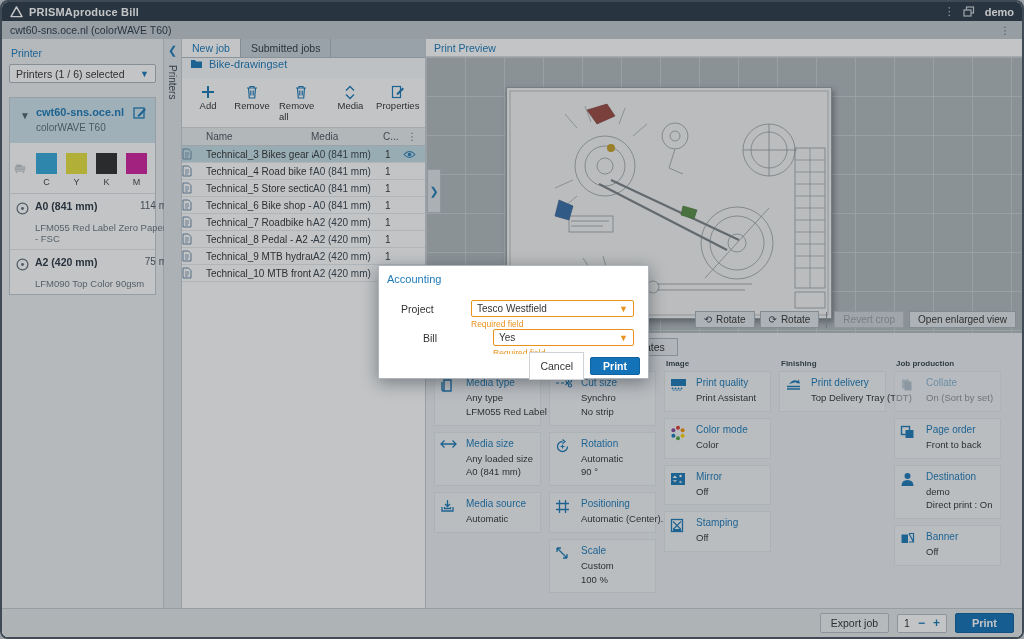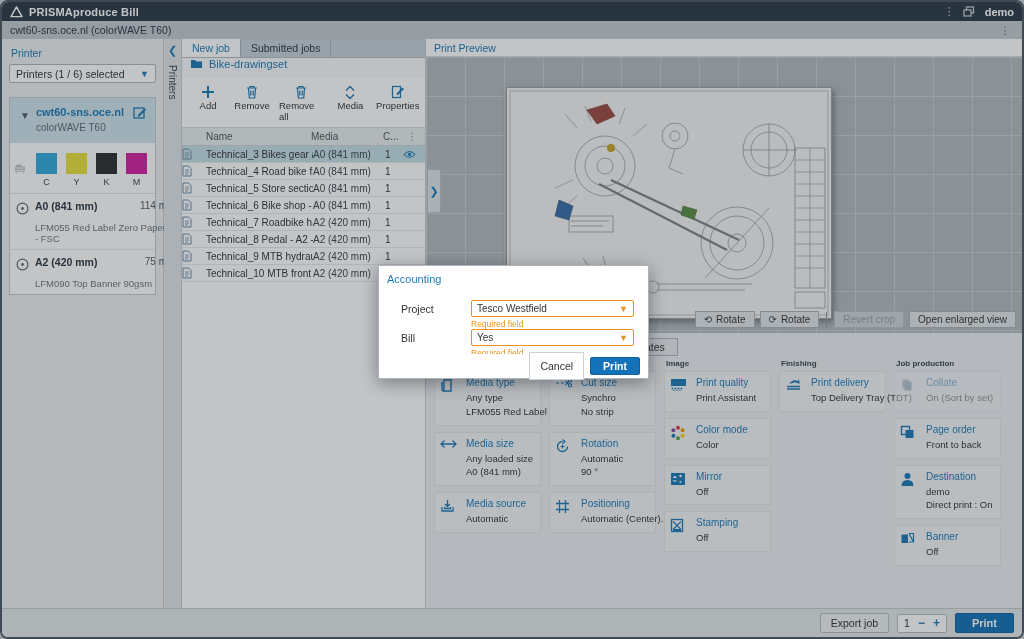--- a/index.html
+++ b/index.html
@@ -199,21 +199,21 @@
               <svg width="13" height="13" viewBox="0 0 13 13">
                 <circle cx="6.5" cy="6.5" r="5.4" fill="none" stroke="#5f6d77" stroke-width="1.2"></circle>
                 <circle cx="6.5" cy="6.5" r="1.4" fill="#5f6d77"></circle>
               </svg>
             </span>
           <span>
             <div class="l1">
                 <span>A2 (420 mm)</span>
                 <span class="rem">75 m</span>
               </div>
-            <div class="l2">LFM090 Top Banner 90gsm</div>
+            <div class="l2">LFM090 Top Color 90gsm</div>
           </span>
         </div>
       </div>
     </div>
 
     <div class="strip">
       <span class="collapse">❮</span>
       <span class="vlabel">Printers</span>
     </div>
 
@@ -549,20 +549,32 @@
                 <span class="tic">
                   <svg width="15" height="15" viewBox="0 0 15 15">
                     <path d="M4.5 1 v13 M10.5 1 v13 M1 4.5 h13 M1 10.5 h13" stroke="#1d7ab8" stroke-width="1.3"></path>
                   </svg>
                 </span>
                 <span>
                   <div class="tt">Positioning</div>
                   <div class="tl">Automatic (Center).N...</div>
                 </span>
               </div>
+              <div class="tile">
+                <span class="tic">
+                  <svg width="14" height="14" viewBox="0 0 14 14">
+                    <path d="M2 2 L12 12 M2 2 h4 M2 2 v4 M12 12 h-4 M12 12 v-4" stroke="#1d7ab8" stroke-width="1.3" fill="none"></path>
+                  </svg>
+                </span>
+                <span>
+                  <div class="tt">Scale</div>
+                  <div class="tl">Custom</div>
+                  <div class="tl">100 %</div>
+                </span>
+              </div>
             </div>
             <div class="scol">
               <h4>Image</h4>
               <div class="tile">
                 <span class="tic">
                   <svg width="17" height="13" viewBox="0 0 17 13">
                     <rect x="1" y="1" width="15" height="7" fill="#1d7ab8"></rect>
                     <g fill="#1d7ab8">
                       <circle cx="2.5" cy="10.5" r=".9"></circle>
                       <circle cx="5.5" cy="10.5" r=".9"></circle>
@@ -715,21 +727,21 @@
     <div class="dlg-row" style="top:34px;">
       <span class="lbl">Project</span>
       <span class="dlg-ctl">
         <span class="dlg-select">
           <span>Tesco Westfield</span>
           <span class="chev">▼</span>
         </span>
         <div class="hint">Required field</div>
       </span>
     </div>
-    <div class="dlg-row" style="top:63px;">
+    <div class="dlg-row" style="top:63px;margin-left:22px;">
       <span class="lbl">Bill</span>
       <span class="dlg-ctl">
         <span class="dlg-select">
           <span>Yes</span>
           <span class="chev">▼</span>
         </span>
         <div class="hint">Required field</div>
       </span>
     </div>
     <div class="dlg-footer">

